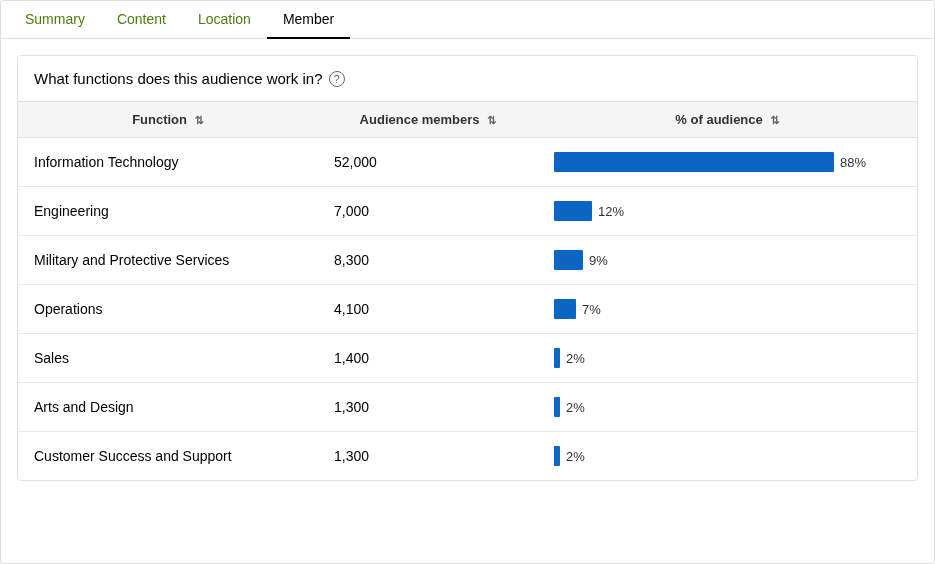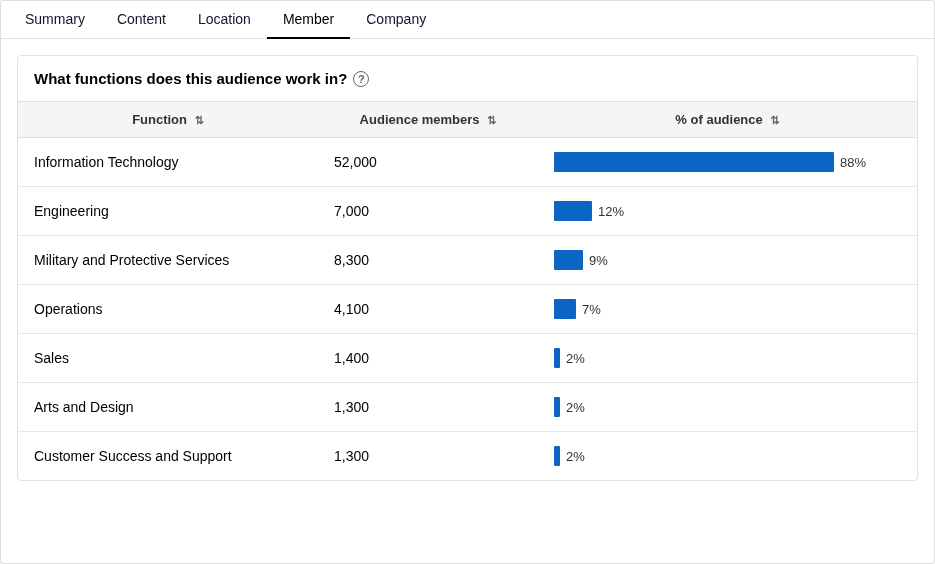--- a/index.html
+++ b/index.html
@@ -20,21 +20,21 @@
     
     .tabs {
       display: flex;
       border-bottom: 1px solid #e0e0e0;
       background: #fff;
       padding: 0 8px;
     }
     .tab {
       padding: 10px 16px;
       font-size: 14px;
-      color: #0f172a;
+      color: #4d7c0f;
       cursor: pointer;
       border-bottom: 2px solid transparent;
       margin-bottom: -1px;
       white-space: nowrap;
     }
     .tab.active {
       color: #000;
       font-weight: 400;
       border-bottom: 2px solid #000;
     }
@@ -44,21 +44,21 @@
       background: #fff;
     }
     .card {
       border: 1px solid #e0e0e0;
       border-radius: 4px;
       overflow: hidden;
     }
     .card-title {
       padding: 14px 16px;
       font-size: 15px;
-      font-weight: 700;
+      font-weight: 400;
       border-bottom: 1px solid #e0e0e0;
       display: flex;
       align-items: center;
       gap: 6px;
       background: #fff;
     }
     .help-icon {
       width: 16px;
       height: 16px;
       border-radius: 50%;
@@ -129,21 +129,20 @@
 </head>
 <body>
 
 <div class="app-container">
 
   <div class="tabs">
   <div class="tab">Summary</div>
       <div class="tab">Content</div>
       <div class="tab">Location</div>
       <div class="tab active">Member</div>
-      <div class="tab">Company</div>
     </div>
 
   <div class="main-content">
     <div class="card">
       <div class="card-title">
         <span>What functions does this audience work in?</span>
         <span class="help-icon">?</span>
       </div>
       <table class="data-table">
         <thead>

